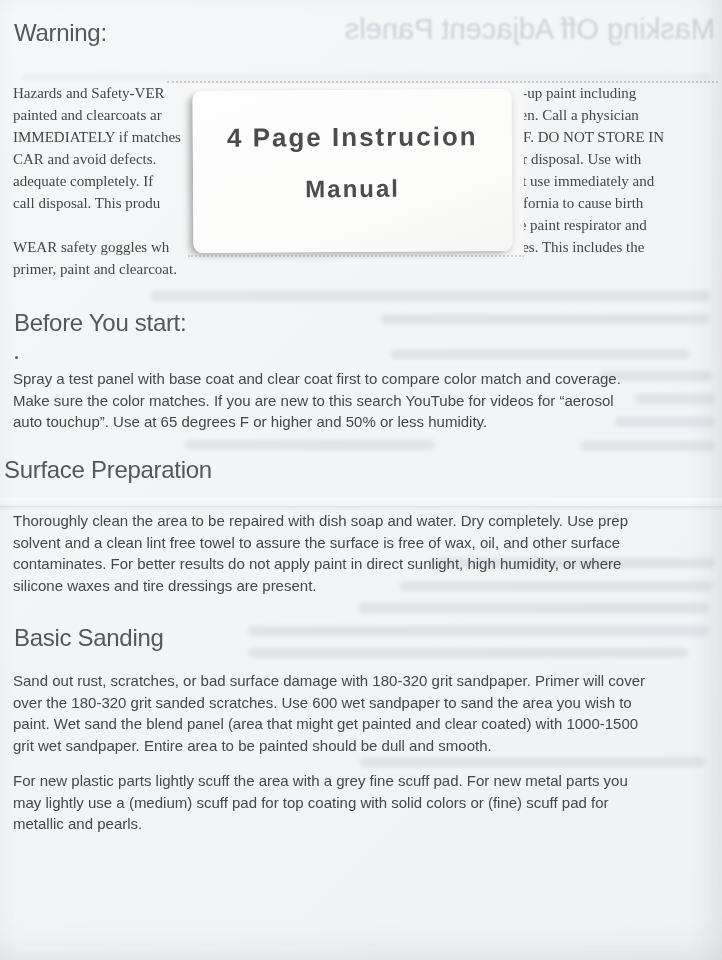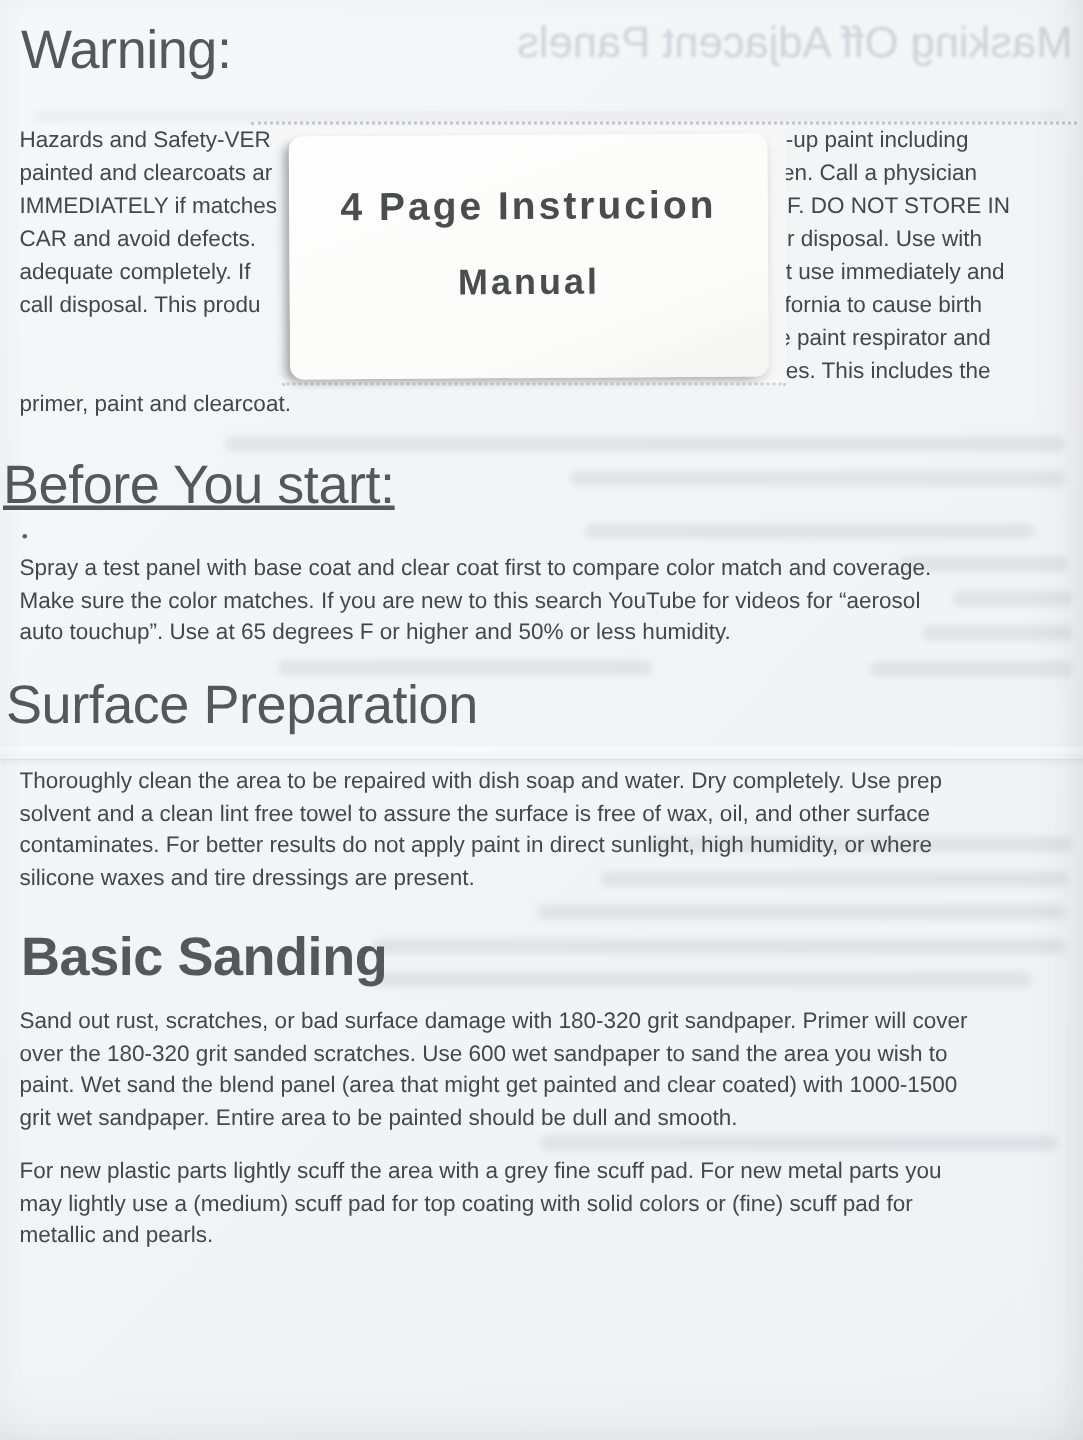--- a/index.html
+++ b/index.html
@@ -13,31 +13,31 @@
     background:linear-gradient(135deg,#f6f7f8 0%,#f3f4f5 45%,#eff1f2 100%);
   }
   .page::after{
     content:"";position:absolute;inset:0;pointer-events:none;
     box-shadow:inset -22px 0 34px -20px rgba(70,75,82,.12),
                inset 0 -26px 44px -26px rgba(70,75,82,.10),
                inset 14px 0 30px -22px rgba(70,75,82,.06);
   }
   
   .h{
-    position:absolute;font-size:36px;line-height:40px;font-weight:400;
+    position:absolute;font-size:24px;line-height:40px;font-weight:400;
     color:#54575b;letter-spacing:-.3px;white-space:nowrap;
   }
   
   .body{
     position:absolute;width:740px;font-size:15px;line-height:21.6px;
     color:#44474b;white-space:pre-line;
   }
   
   .p1{position:absolute;left:13px;top:85px;width:709px;font-size:15px;color:#43464a;}
-  .p1 .row{position:relative;height:22px;white-space:nowrap;}
+  .p1 .row{position:relative;height:22px;white-space:nowrap;font-family:Liberation Serif, serif;}
   .p1 .fl{position:absolute;left:0;top:0;}
   .p1 .fr{position:absolute;left:495px;top:0;}
   
   .liner{
     position:absolute;left:186px;top:84px;width:338px;height:174px;
     background:#f6f7f6;border-radius:3px;
   }
   .perf{position:absolute;border-top:2px dotted rgba(158,163,168,.55);height:0;}
   .sticker{
     position:absolute;left:193px;top:90px;width:319px;height:162px;
@@ -114,51 +114,52 @@
         <span class="fr">uct use immediately and</span>
       </div>
     <div class="row">
         <span class="fl">call disposal. This produ</span>
         <span class="fr">alifornia to cause birth</span>
       </div>
     <div class="row">
         <span class="fr">ive paint respirator and</span>
       </div>
     <div class="row">
+        <span class="fl">WEAR safety goggles wh</span>
         <span class="fr">eyes. This includes the</span>
       </div>
     <div class="row">
         <span class="fl">primer, paint and clearcoat.</span>
         <span class="fr"></span>
       </div>
   </div>
 
   <div class="liner"></div>
   <div class="perf" style="left:167px;top:81px;width:551px;"></div>
   <div class="perf" style="left:188px;top:255px;width:336px;opacity:.8;"></div>
 
   <div class="sticker">
     <div class="st1">4 Page Instrucion</div>
     <div class="st2">Manual</div>
   </div>
 
-  <div class="h" style="left:2px;top:303px;text-decoration:underline;">Before You start:</div>
+  <div class="h" style="left:14px;top:303px;">Before You start:</div>
   <div class="dot"></div>
   <div class="body" style="left:13px;top:368px;">Spray a test panel with base coat and clear coat first to compare color match and coverage.
 Make sure the color matches.  If you are new to this search YouTube for videos for “aerosol
 auto touchup”.  Use at 65 degrees F or higher and 50% or less humidity.</div>
 
   <div class="h" style="left:4px;top:450px;">Surface Preparation</div>
   <div class="sheet-edge"></div>
   <div class="body" style="left:13px;top:510px;">Thoroughly clean the area to be repaired with dish soap and water.  Dry completely. Use prep
 solvent and a clean lint free towel to assure the surface is free of wax, oil, and other surface
 contaminates. For better results do not apply paint in direct sunlight, high humidity, or where
 silicone waxes and tire dressings are present.</div>
 
-  <div class="h" style="left:14px;top:618px;font-weight:bold;">Basic Sanding</div>
+  <div class="h" style="left:14px;top:618px;">Basic Sanding</div>
   <div class="body" style="left:13px;top:670px;">Sand out rust, scratches, or bad surface damage with 180-320 grit sandpaper. Primer will cover
 over the 180-320 grit sanded scratches. Use 600 wet sandpaper to sand the area you wish to
 paint. Wet sand the blend panel (area that might get painted and clear coated) with 1000-1500
 grit wet sandpaper. Entire area to be painted should be dull and smooth.</div>
   <div class="body" style="left:13px;top:770px;">For new plastic parts lightly scuff the area with a grey fine scuff pad. For new metal parts you
 may lightly use a (medium) scuff pad for top coating with solid colors or (fine) scuff pad for
 metallic and pearls.</div>
 
 </div>
 

